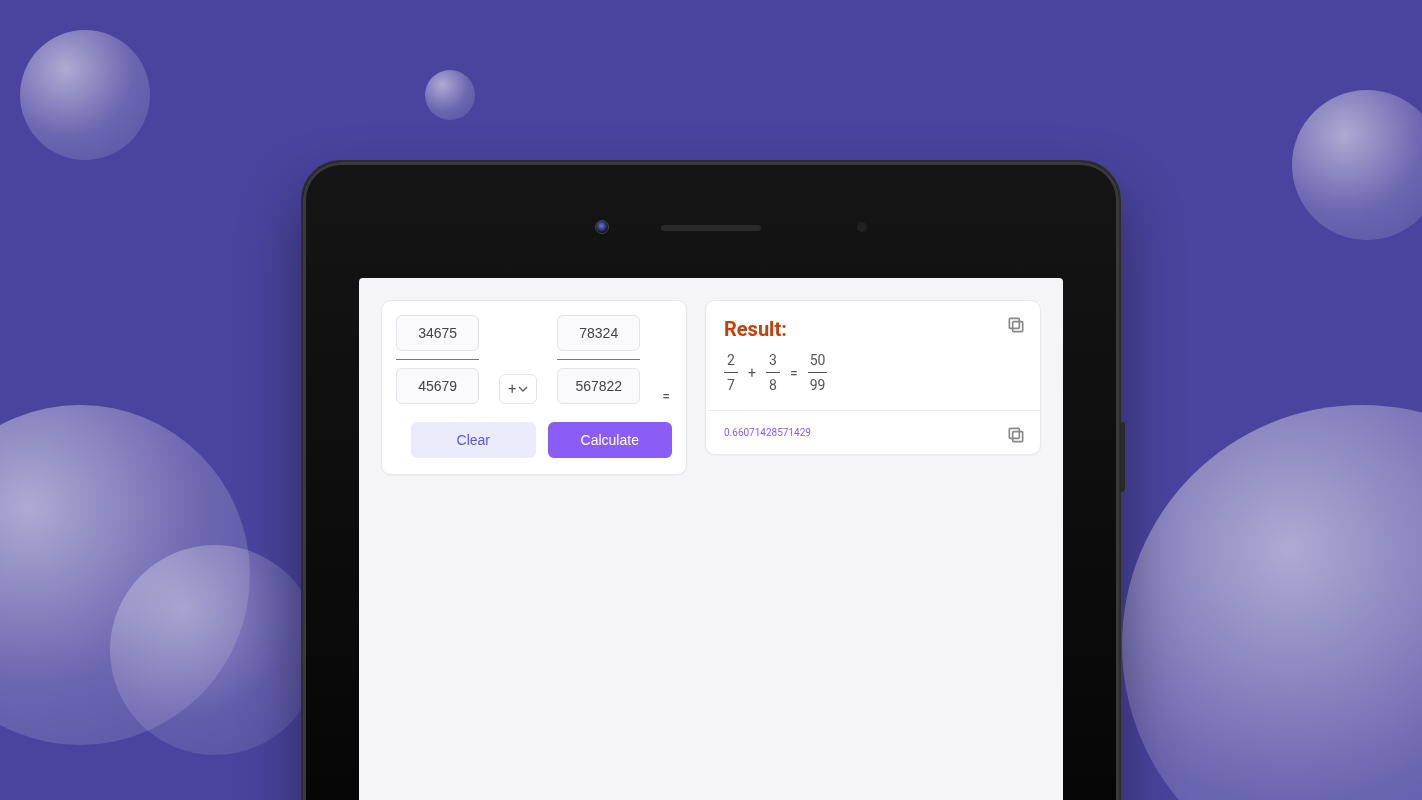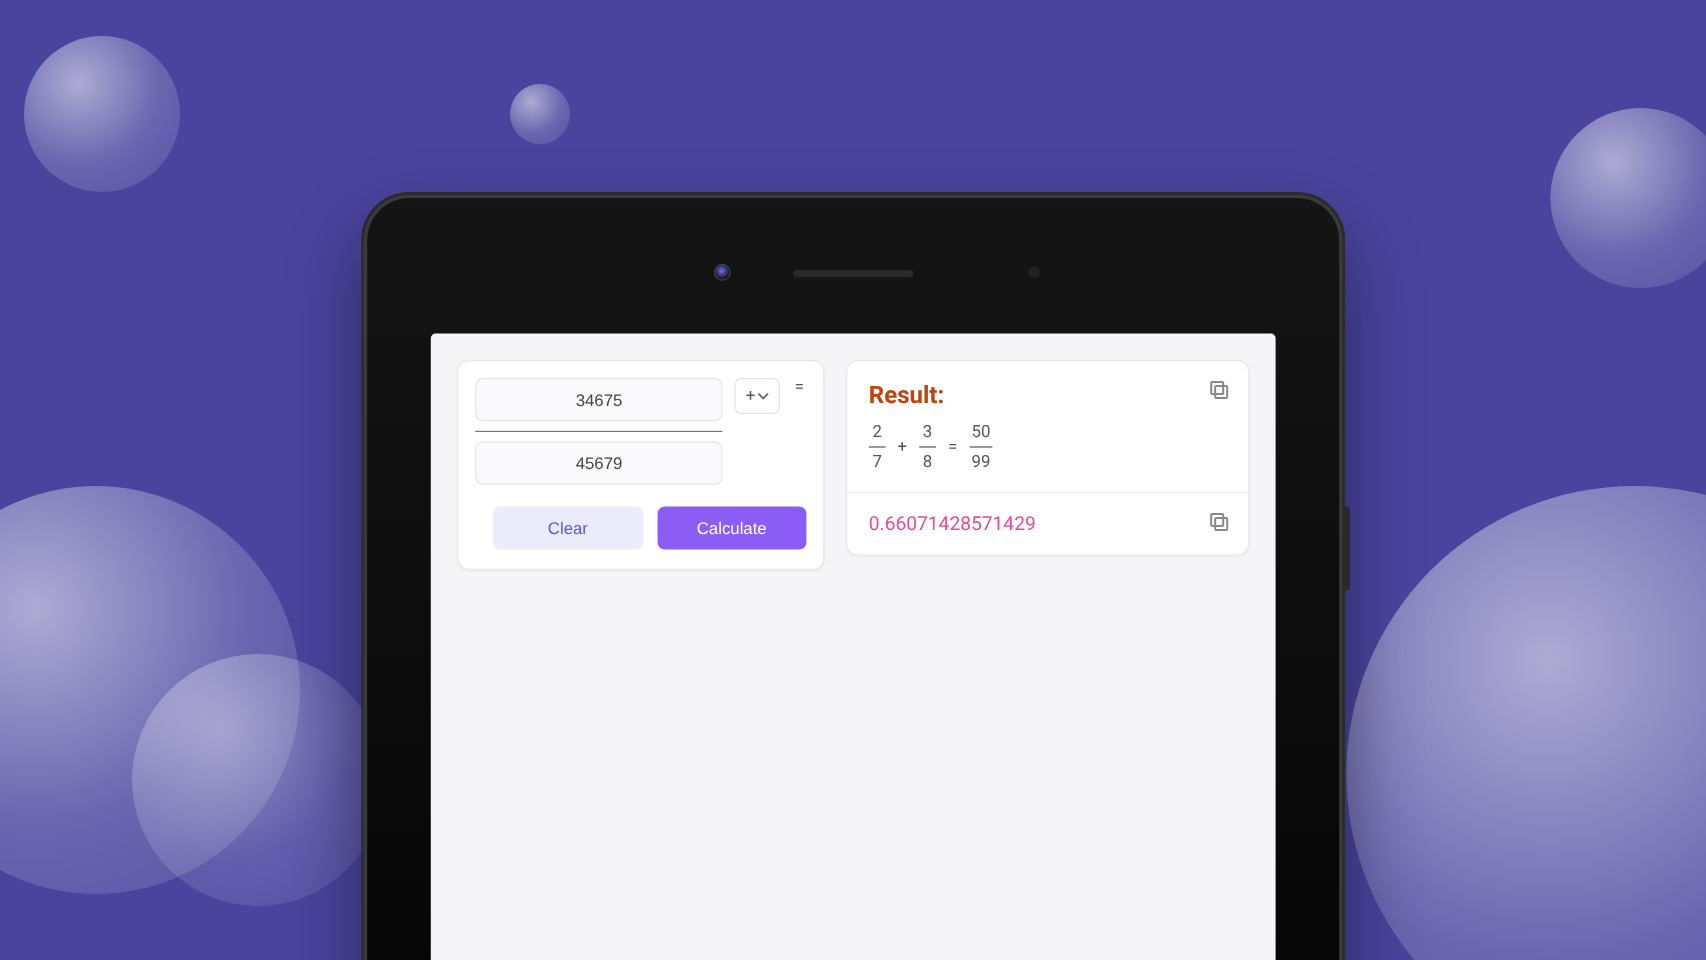--- a/index.html
+++ b/index.html
@@ -63,21 +63,21 @@
 
 .card {
   background: #fff;
   border: 1px solid #e7e7ee;
   border-radius: 10px;
   box-shadow: 0 1px 2px rgba(10,10,30,0.04);
 }
 .input-card { width: 306px; padding: 14px 14px 16px 14px; }
 .result-card { flex: 1; }
 
-.frac-row { display: flex; align-items: flex-start; gap: 10px; }
+.frac-row { display: flex; align-items: flex-end; gap: 20px; }
 .frac { display: flex; flex-direction: column; gap: 8px; flex: 1; position: relative; }
 .frac .bar { height: 1px; background: #777; }
 .frac input {
   width: 100%;
   height: 36px;
   border: 1px solid #e3e3ea;
   border-radius: 6px;
   text-align: center;
   font-size: 14px;
   color: #444;
@@ -115,21 +115,21 @@
 .result-section + .result-section { border-top: 1px solid #ececf2; }
 .result-title { font-weight: 700; font-size: 20px; color: #c2410c; margin-bottom: 10px; }
 .copy-btn { position: absolute; top: 14px; right: 14px; width: 20px; height: 20px; color: #888; cursor: pointer; }
 .copy-btn svg { width: 100%; height: 100%; }
 
 .frac-display { display: flex; align-items: center; gap: 8px; font-size: 14px; color: #555; }
 .fd { display: flex; flex-direction: column; align-items: center; line-height: 1; }
 .fd .n, .fd .d { padding: 2px 2px; }
 .fd .fbar { width: 100%; min-width: 14px; height: 1px; background: #555; margin: 3px 0; }
 .fd-op { padding: 0 2px; }
-.dec-value { font-size: 16px; color: #ec4899; }
+.dec-value { font-size: 10px; color: #8b5cf6; }
 </style>
 </head>
 <body>
 
 <div class="bubble b1"></div>
 <div class="bubble b2"></div>
 <div class="bubble b3"></div>
 <div class="bubble b4"></div>
 <div class="bubble b5"></div>
 <div class="bubble b6"></div>
@@ -149,20 +149,25 @@
           <div class="frac">
             <input value="34675" style="">
             <div class="bar"></div>
             <input value="45679" style="">
           </div>
           <div class="op-select">
             <span>+</span>
             <svg class="chevron" viewBox="0 0 10 10">
                 <path d="M1 3 L5 7 L9 3" fill="none" stroke="#666" stroke-width="1.5"></path>
               </svg>
+          </div>
+          <div class="frac">
+            <input value="78324" style="">
+            <div class="bar"></div>
+            <input value="567822" style="">
           </div>
           <span class="eq">=</span>
         </div>
         <div class="btn-row">
           <button class="btn btn-clear">Clear</button>
           <button class="btn btn-calc">Calculate</button>
         </div>
       </div>
 
       <div class="card result-card">

